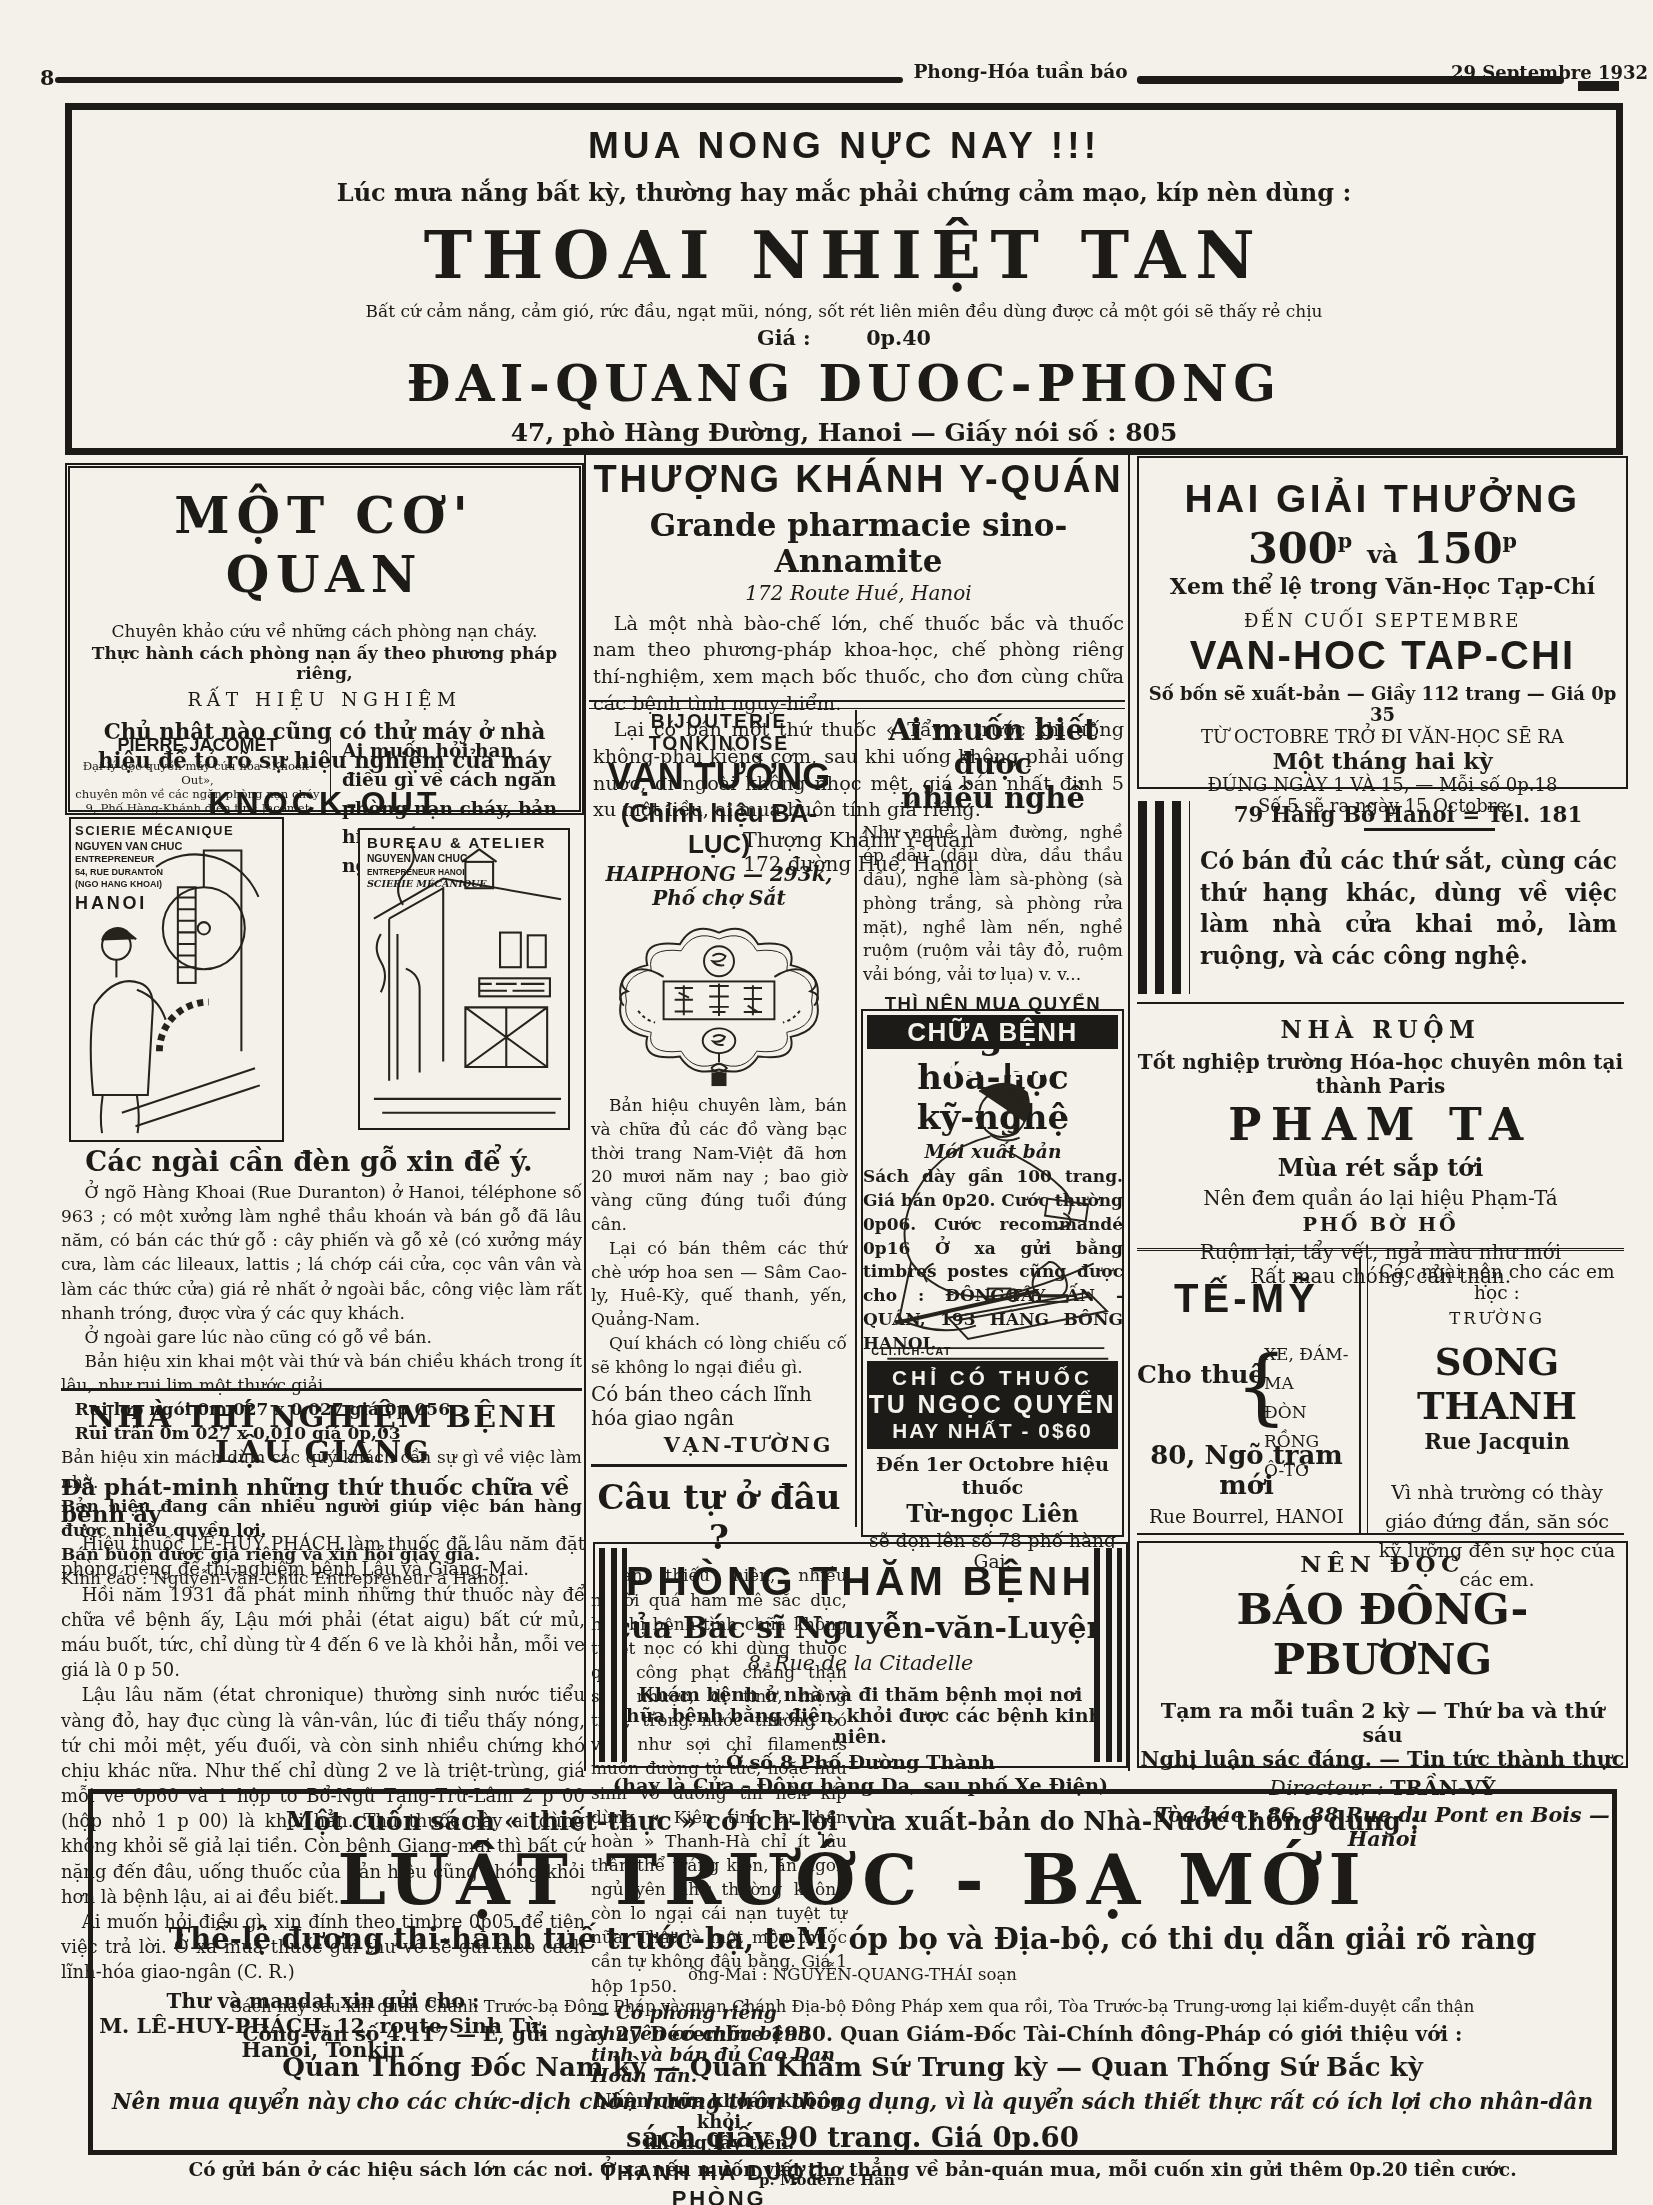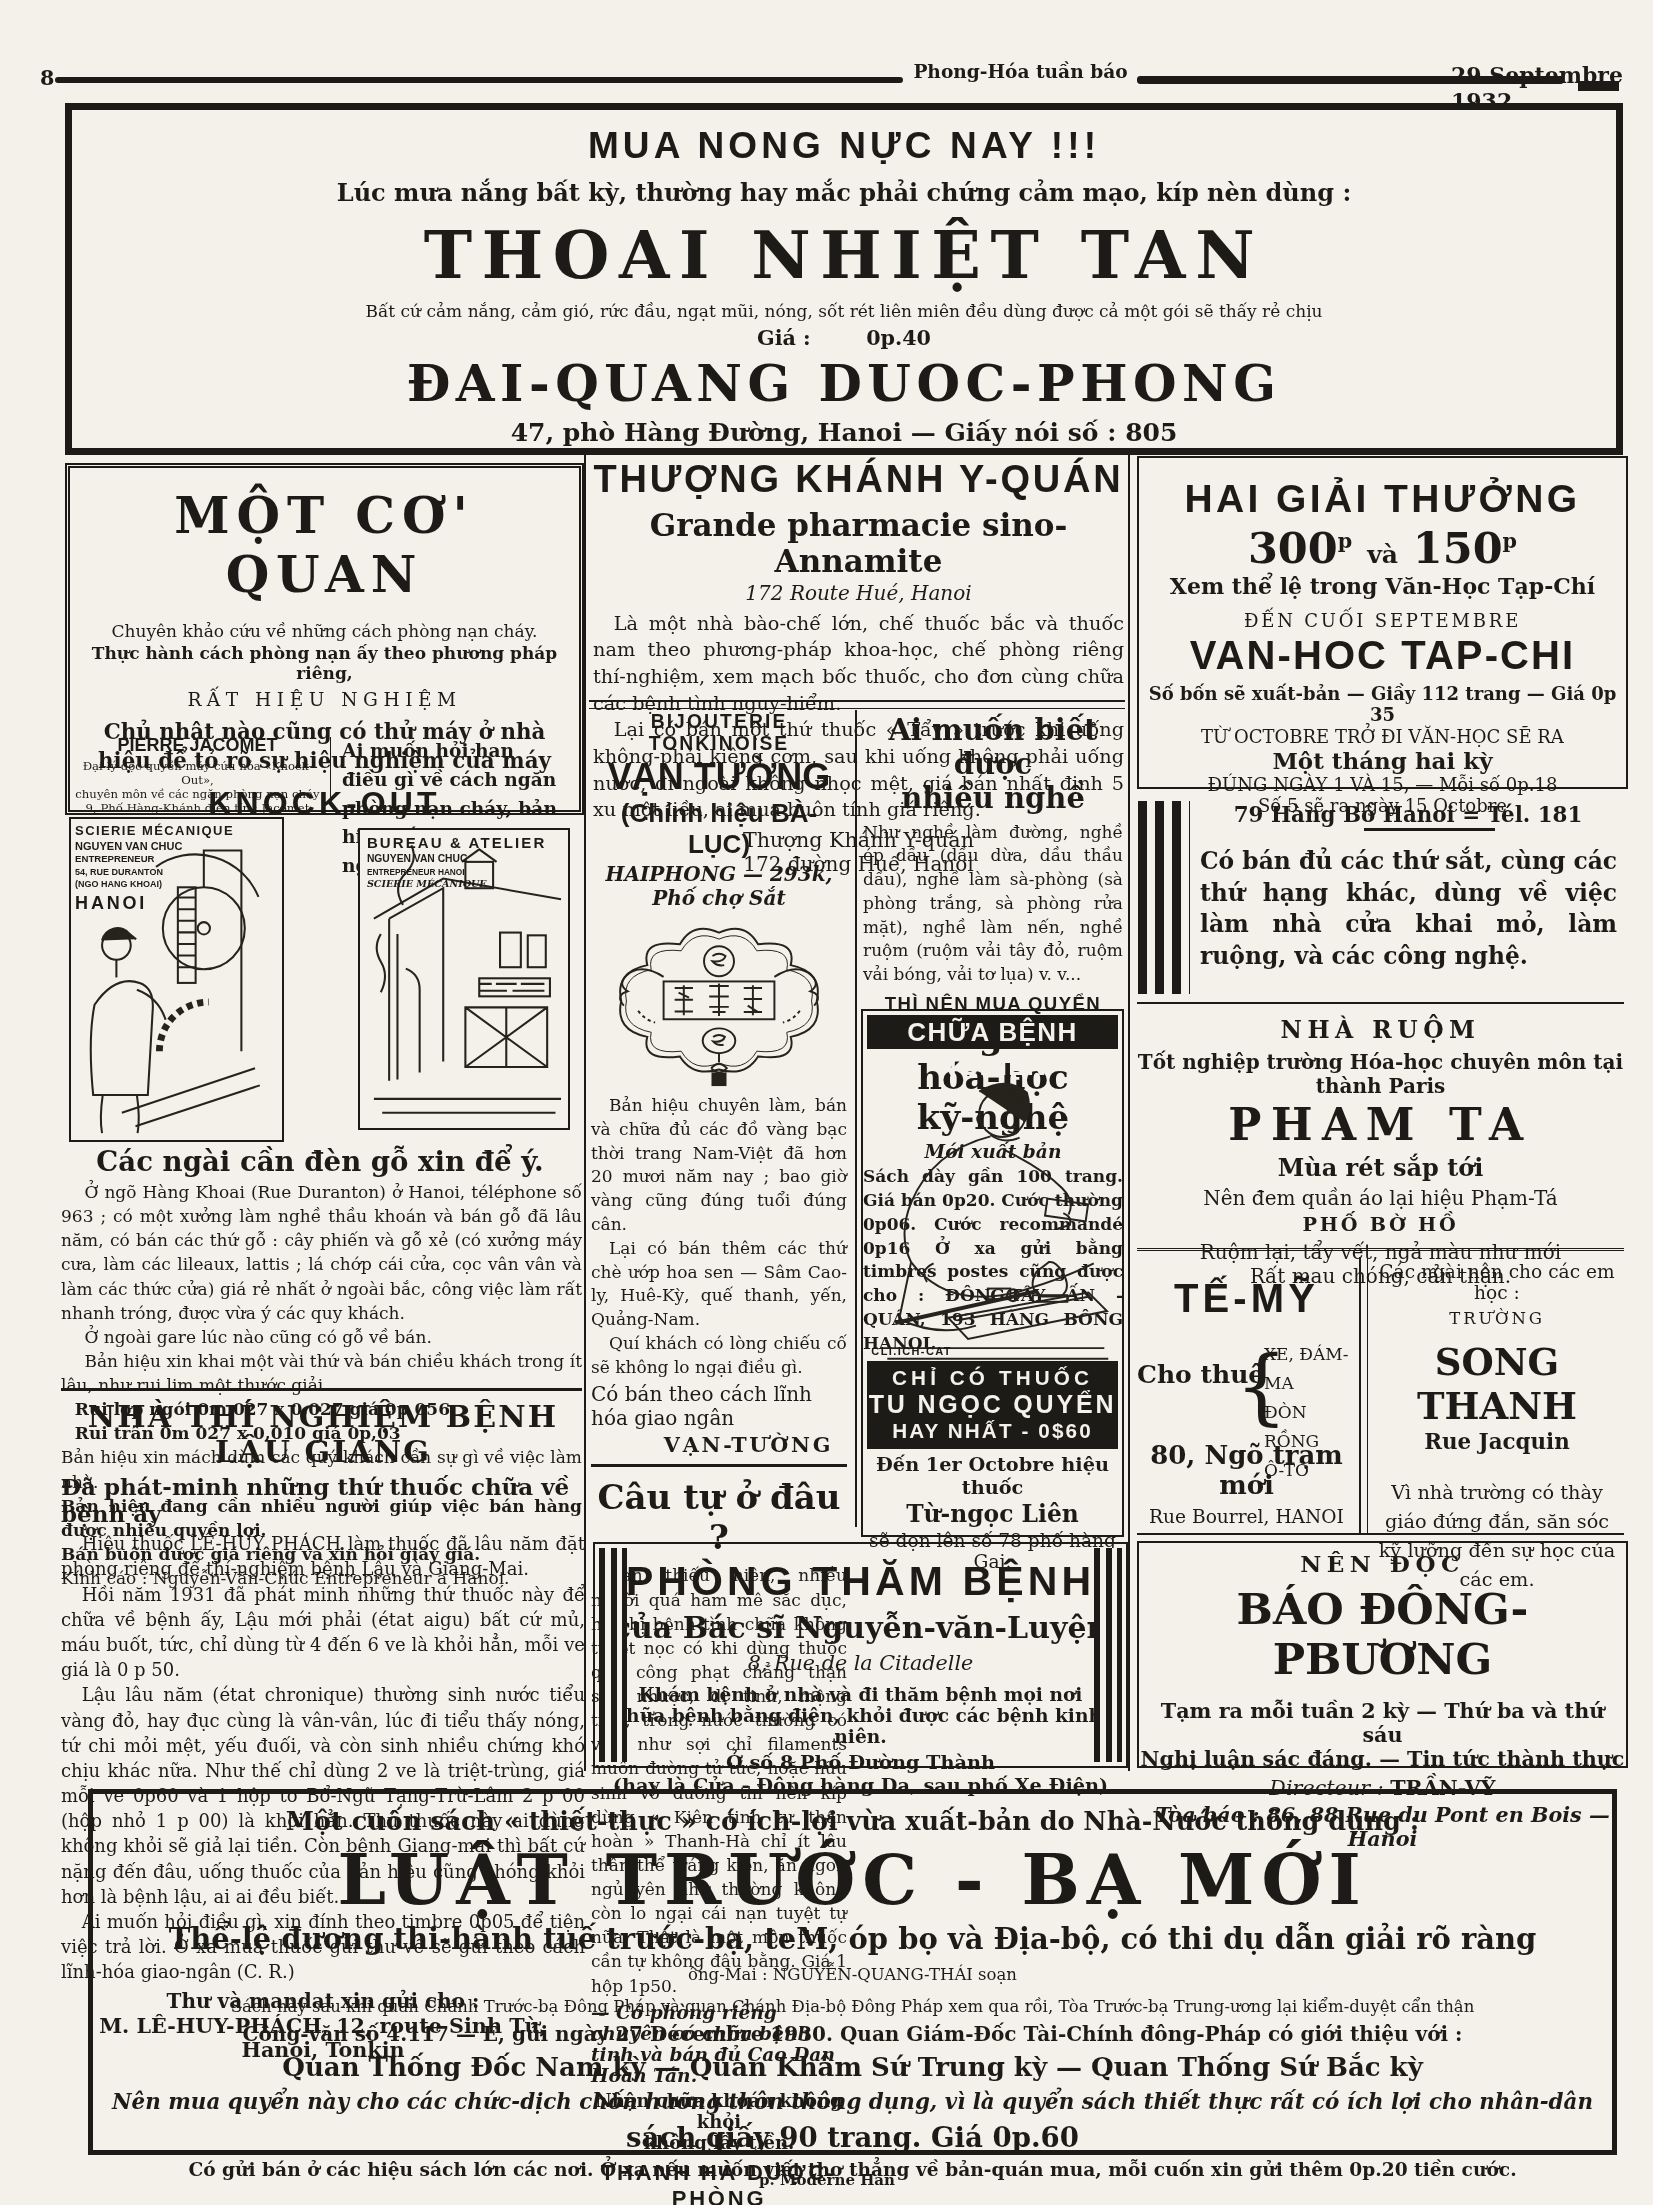--- a/index.html
+++ b/index.html
@@ -23,21 +23,21 @@
 </style>
 </head>
 <body>
 
 <div id="page">
 
   <div class="abs b" style="left:40px;top:66px;font-size:20.7px;">8</div>
   <div class="abs rule" style="left:55px;top:77px;width:848px;height:6.2px;border-radius:3.4px;"></div>
   <div class="abs b c" style="left:910px;top:61px;width:221px;font-size:18.6px;">Phong-Hóa tuần báo</div>
   <div class="abs rule" style="left:1137px;top:76px;width:427px;height:7.6px;border-radius:3.4px;"></div>
-  <div class="abs b" style="left:1451px;top:62px;font-size:22px;">29 Septembre 1932</div>
+  <div class="abs b" style="left:1451px;top:62px;font-size:18px;">29 Septembre 1932</div>
   <div class="abs rule" style="left:1578px;top:81px;width:41px;height:9.6px;"></div>
 
   <section class="abs" style="left:65px;top:103px;width:1544px;height:338px;border:7.6px solid var(--ink);">
     <div class="c b sans" style="margin-top:15px;font-size:37px;letter-spacing:4.1px;">MUA NONG NỰC NAY !!!</div>
     <div class="c b" style="margin-top:11px;font-size:24px;">Lúc mưa nắng bất kỳ, thường hay mắc phải chứng cảm mạo, kíp nèn dùng :</div>
     <div class="c b" style="margin-top:9.6px;font-size:65px;letter-spacing:9.6px;">THOAI NHIỆT TAN</div>
     <div class="c" style="margin-top:8.3px;font-size:17px;">Bất cứ cảm nắng, cảm gió, rức đầu, ngạt mũi, nóng, sốt rét liên miên đều dùng được cả một gói sẽ thấy rẻ chịu</div>
     <div class="c b" style="margin-top:5.5px;font-size:20.7px;">
       <span>Giá :</span>
       <span style="display:inline-block;width:41px;"></span>
@@ -112,21 +112,21 @@
         <path d="M172 222 h18 M196 222 h30 M232 222 h34 M172 232 h40 M220 232 h46"></path>
         <path d="M152 256 h118 v86 h-118 z M152 256 L270 342 M270 256 L152 342 M211 256 V342"></path>
         <path d="M20 388 H290 M32 408 H282"></path>
         <path d="M62 108 q-16 -26 4 -46 q18 -18 8 -40"></path>
         <path d="M30 150 q-12 20 0 40 q12 20 0 44 M54 150 V360"></path>
         <path d="M66 200 q20 8 20 30 v120"></path>
       </g>
     </svg>
   </section>
 
-  <div class="abs c b" style="left:65px;top:1145px;width:510px;font-size:27.6px;">Các ngài cần đèn gỗ xin để ý.</div>
+  <div class="abs c b" style="left:54px;top:1145px;width:510px;font-size:27.6px;">Các ngài cần đèn gỗ xin để ý.</div>
 
   <div class="abs just" style="left:61px;top:1180px;width:521px;font-size:17px;line-height:1.42;">
     <div style="text-indent:23.4px;">Ở ngõ Hàng Khoai (Rue Duranton) ở Hanoi, téléphone số 963 ; có một xưởng làm nghề thầu khoán và bán gỗ đã lâu năm, có bán các thứ gỗ : cây phiến và gỗ xẻ (có xưởng máy cưa, làm các lileaux, lattis ; lá chớp cái cửa, cọc vân vân và làm các thức cửa) giá rẻ nhất ở ngoài bắc, công việc làm rất nhanh tróng, được vừa ý các quy khách.</div>
     <div style="text-indent:23.4px;">Ở ngoài gare lúc nào cũng có gỗ về bán.</div>
     <div style="text-indent:23.4px;">Bản hiệu xin khai một vài thứ và bán chiều khách trong ít lâu, như rui lim một thước giải.</div>
     <div class="b" style="text-indent:13.8px;">Rui lợp ngói 0m.027 x 0,027 giá 0p 056</div>
     <div class="b" style="text-indent:13.8px;">Rui trần 0m 027 x 0,010 giá 0p,03</div>
     <div>Bản hiệu xin mách dùm các quý khách cần sự gì về việc làm nhà.</div>
     <div class="b">Bản hiệu đang cần nhiều người giúp việc bán hàng được nhiều quyền lợi.</div>
     <div class="b">Bán buôn được giá riêng và xin hỏi giấy giá.</div>

